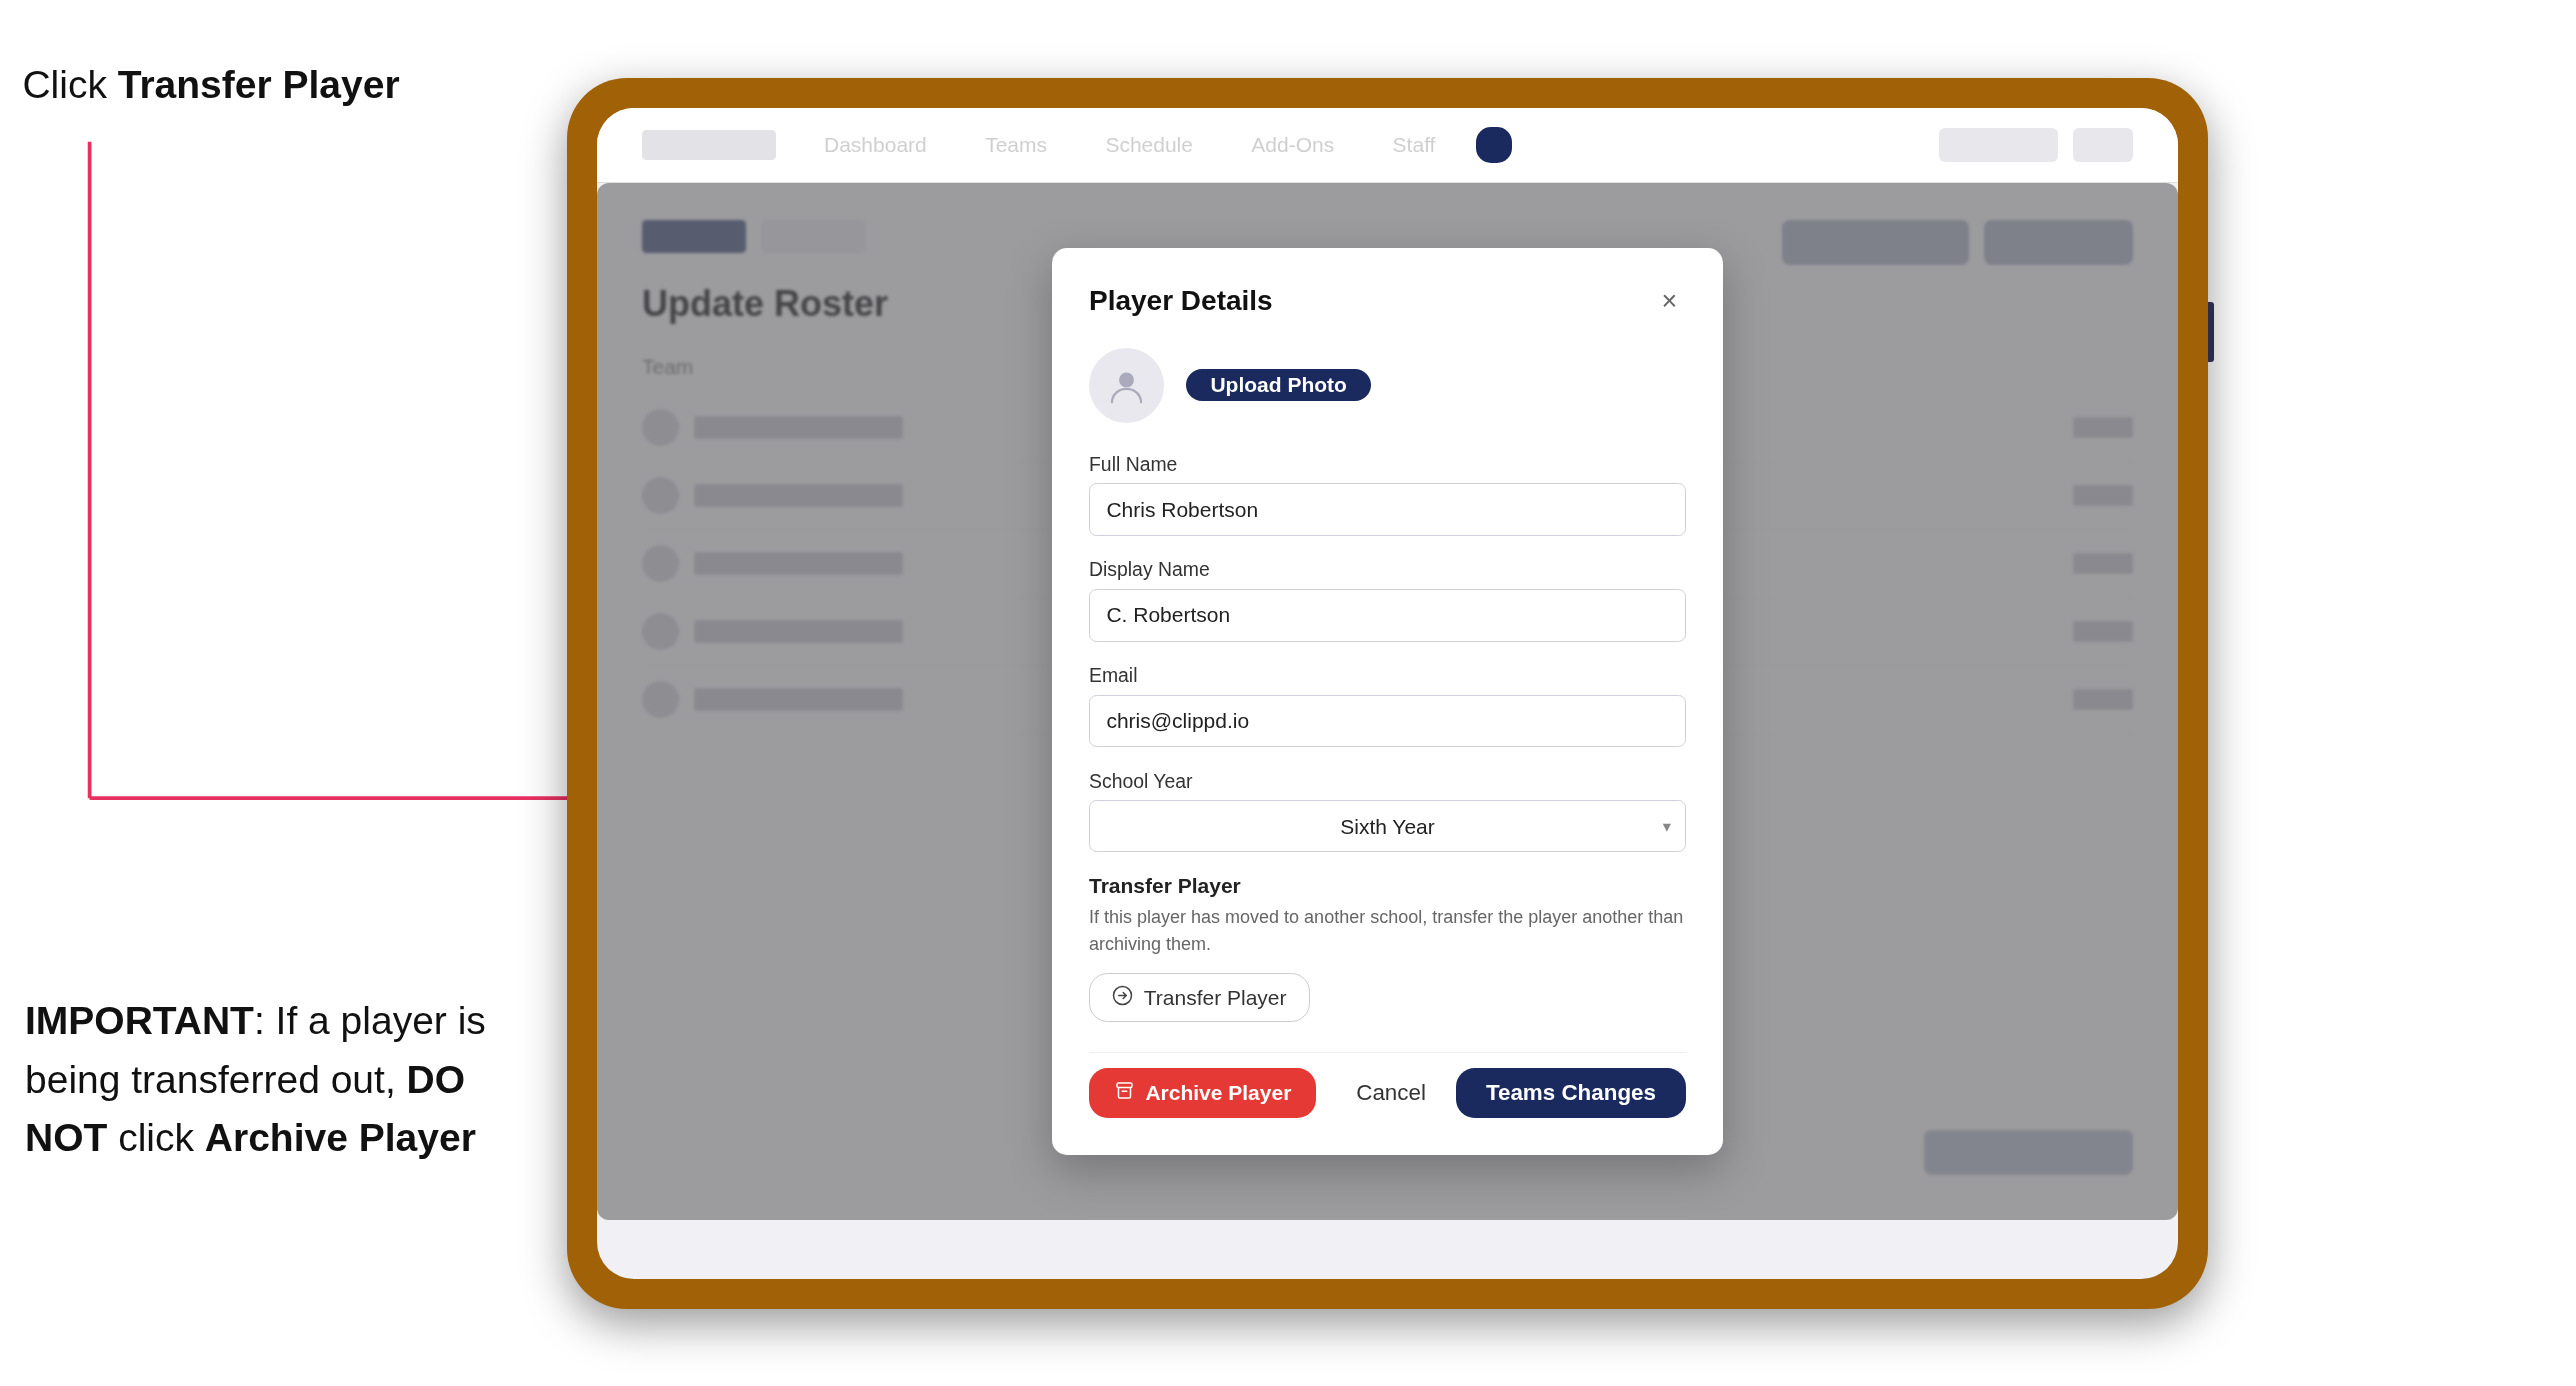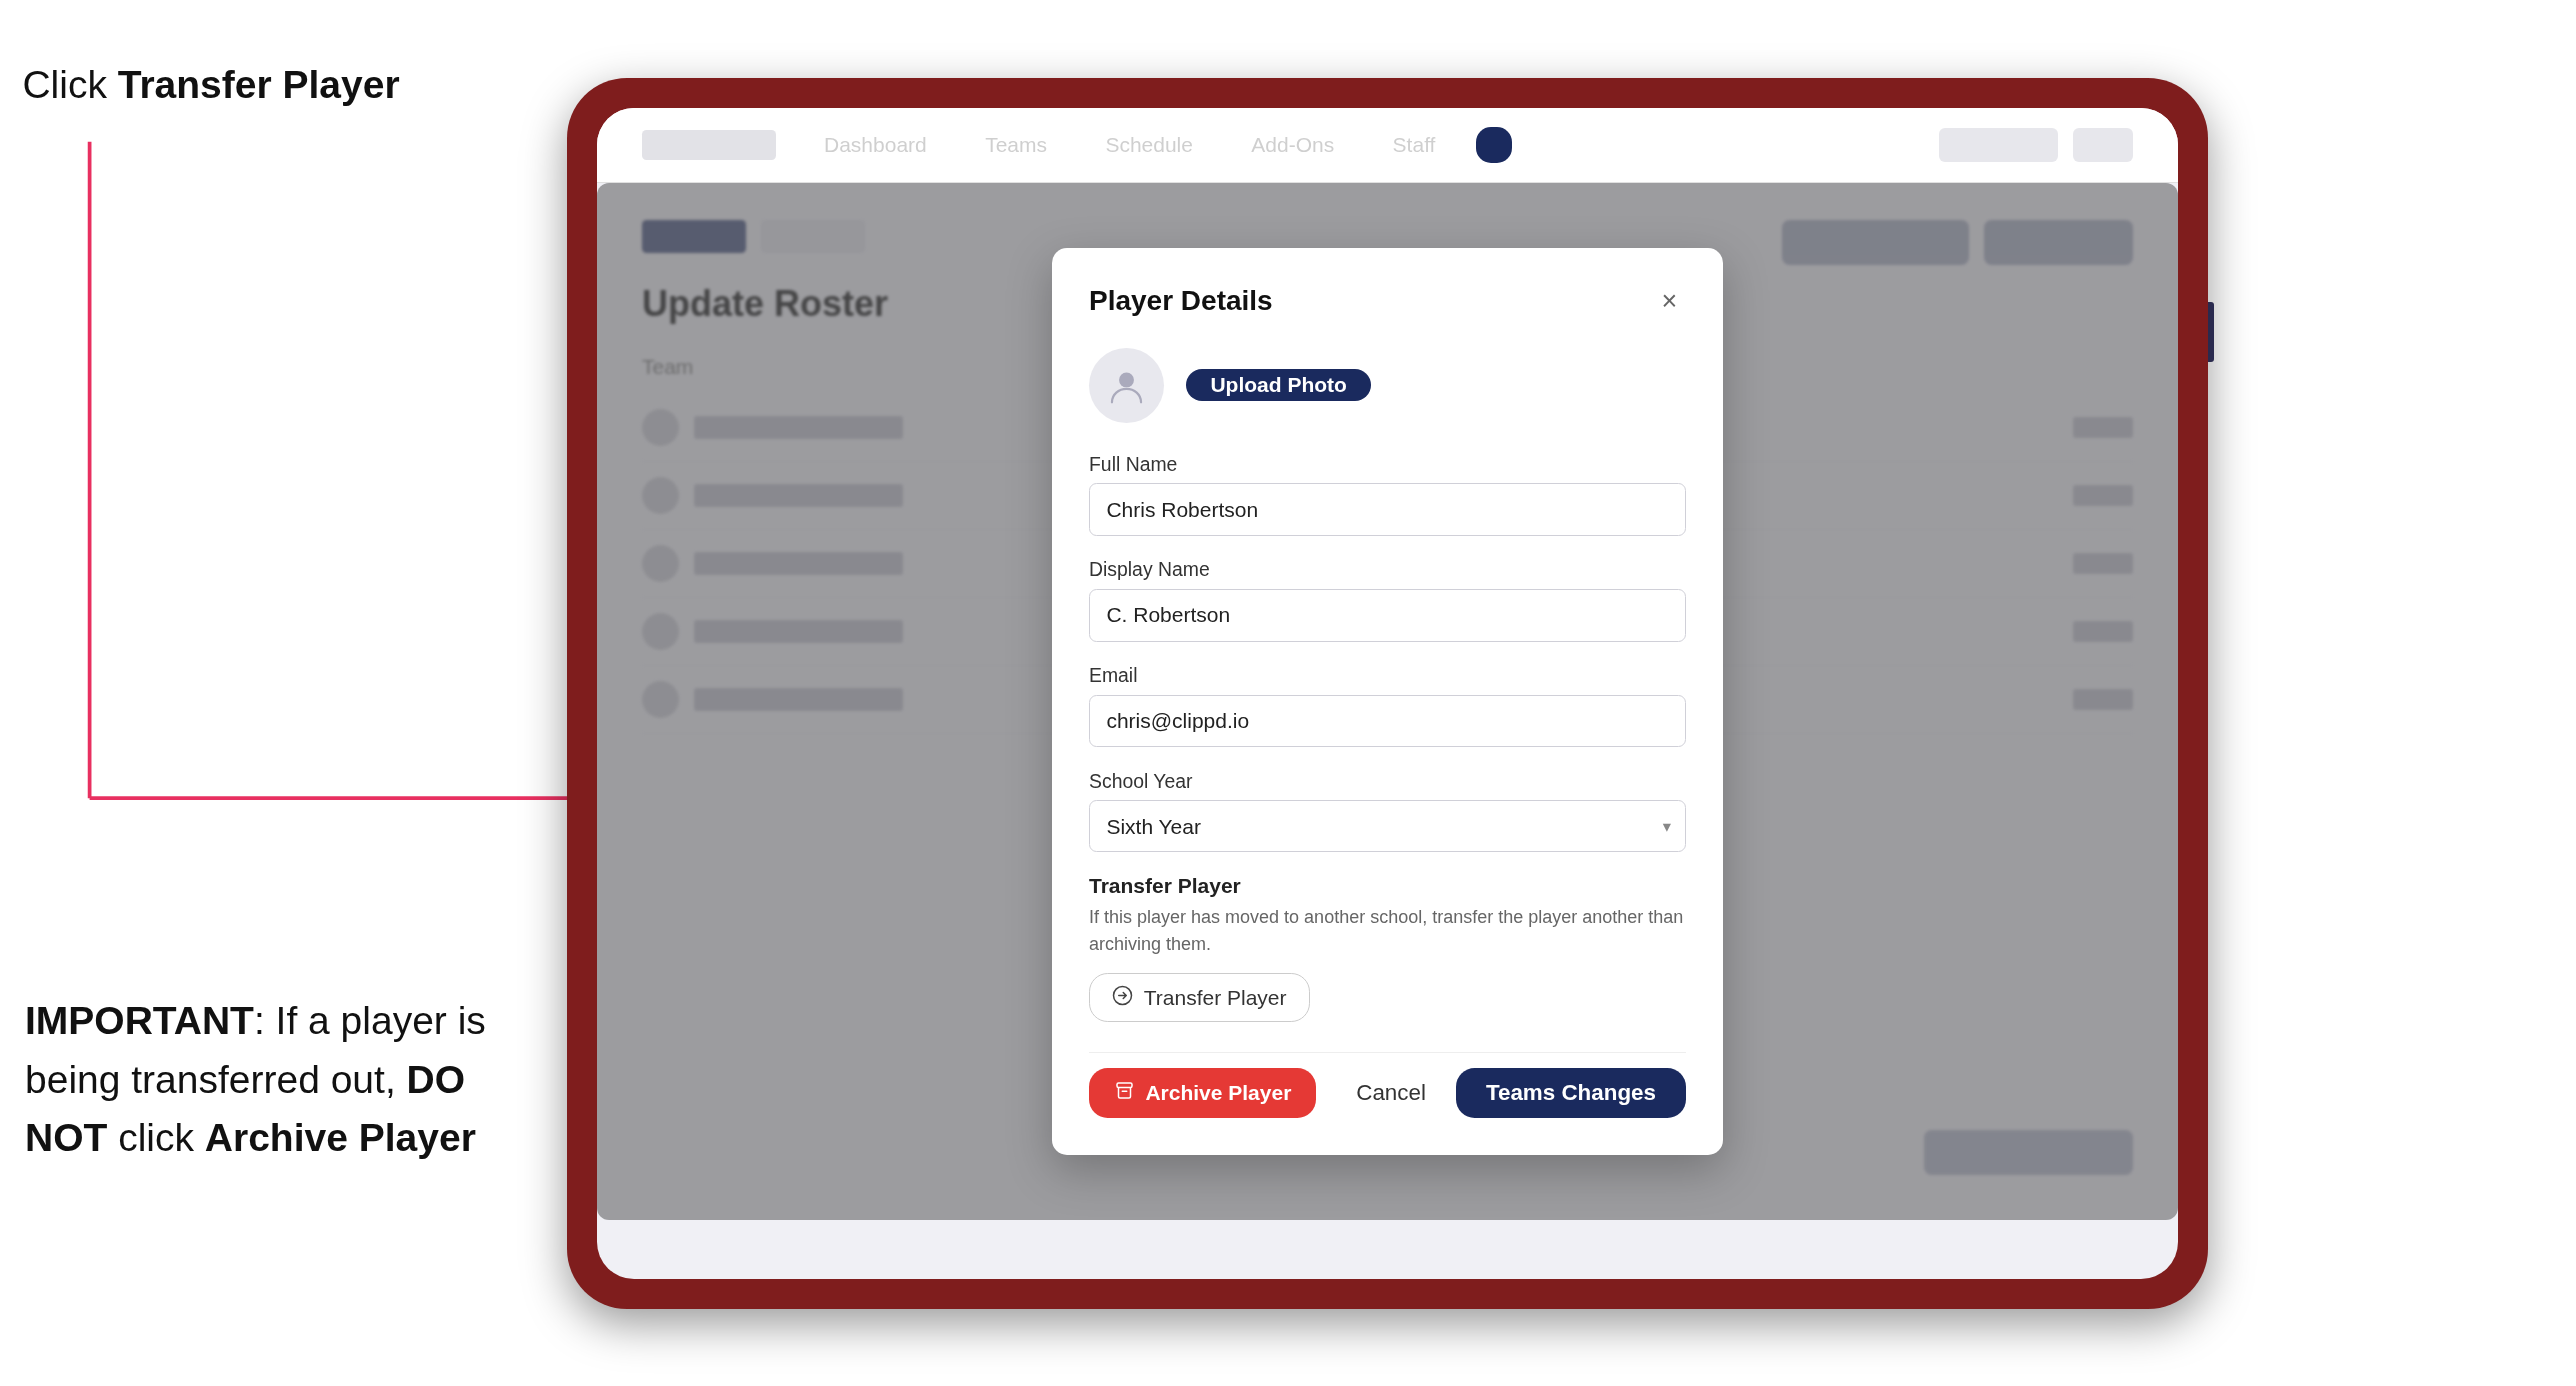--- a/index.html
+++ b/index.html
@@ -49,21 +49,21 @@
       pointer-events: none;
     }
 
     
     .tablet {
       position: absolute;
       top: 78px;
       left: 567px;
       width: 1641px;
       height: 1231px;
-      background: #7f1d1d;
+      background: #a16207;
       border-radius: 60px;
       box-shadow: 0 15px 45px rgba(0,0,0,0.4);
       padding: 30px;
     }
 
     .tablet-screen {
       width: 100%;
       height: 100%;
       background: #f0f0f5;
       border-radius: 37px;
@@ -320,20 +320,21 @@
     .form-select {
       width: 100%;
       border: 1.1px solid #d0d0d8;
       border-radius: 7.5px;
       padding: 13.4px 16.4px;
       font-size: 21px;
       color: #222;
       background: #fff;
       outline: none;
       appearance: none;
+      text-align: center;
       -webkit-appearance: none;
     }
 
     .select-wrapper {
       position: relative;
     }
 
     .select-arrow {
       position: absolute;
       right: 15px;

